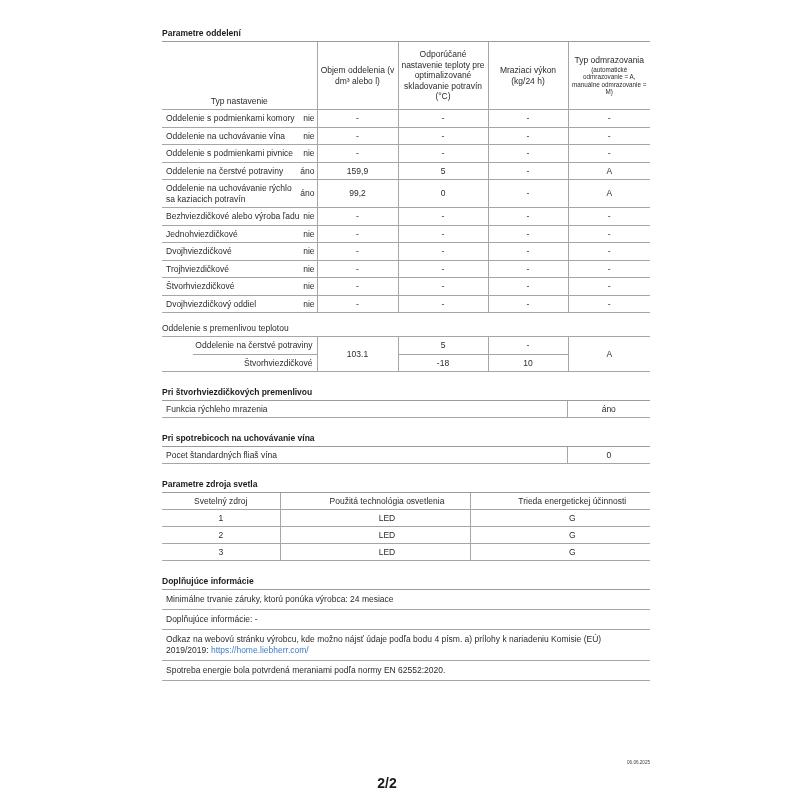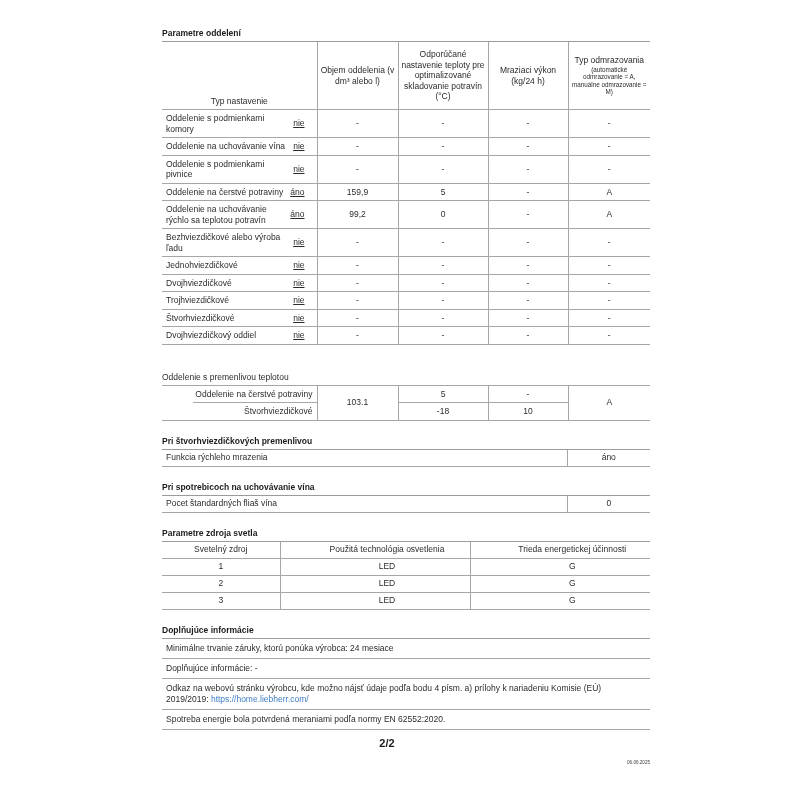--- a/index.html
+++ b/index.html
@@ -65,23 +65,22 @@
   }
   .lblwrap {
     display: flex;
     align-items: center;
   }
   .lbl-text {
     flex: 1;
     padding: 3px 2px 3px 4px;
   }
   .pres {
-    padding-right: 12px;
+    padding-right: 2px;
     white-space: nowrap;
-    text-decoration: underline;
   }
   .val { text-align: center; }
 
   
   .vt-table {
     border-top: 1px solid #a6a6a6;
     border-bottom: 1px solid #a6a6a6;
   }
   .vt-table td { vertical-align: middle; }
   .vt-lbl {
@@ -119,36 +118,36 @@
   }
   .info-row a {
     text-decoration: none;
   }
 
   
   .footer-page {
     position: absolute;
     left: 162px;
     width: 450px;
-    top: 737px;
+    top: 775px;
     text-align: center;
-    font-size: 11px;
+    font-size: 14px;
     font-weight: bold;
     color: #1c1c1c;
   }
   .footer-date {
     position: absolute;
     top: 760px;
     left: 618px;
     width: 32px;
     text-align: right;
     font-size: 4.6px;
     color: #3a3a3a;
   }
-  .mt-vt   { margin-top: 27px; }
+  .mt-vt   { margin-top: 10px; }
   .mt-sec  { margin-top: 15px; }
 </style>
 </head>
 <body>
 
 <div class="page">
   <div class="content">
 
     <div class="sec-title">Parametre oddelení</div>
 
@@ -216,21 +215,21 @@
               </div>
             </td>
         <td class="val">159,9</td>
         <td class="val">5</td>
         <td class="val">-</td>
         <td class="val">A</td>
       </tr>
       <tr>
         <td>
               <div class="lblwrap">
-                <span class="lbl-text">Oddelenie na uchovávanie rýchlo sa teplotou potravín</span>
+                <span class="lbl-text">Oddelenie na uchovávanie rýchlo sa kaziacich potravín</span>
                 <span class="pres">áno</span>
               </div>
             </td>
         <td class="val">99,2</td>
         <td class="val">0</td>
         <td class="val">-</td>
         <td class="val">A</td>
       </tr>
       <tr>
         <td>

